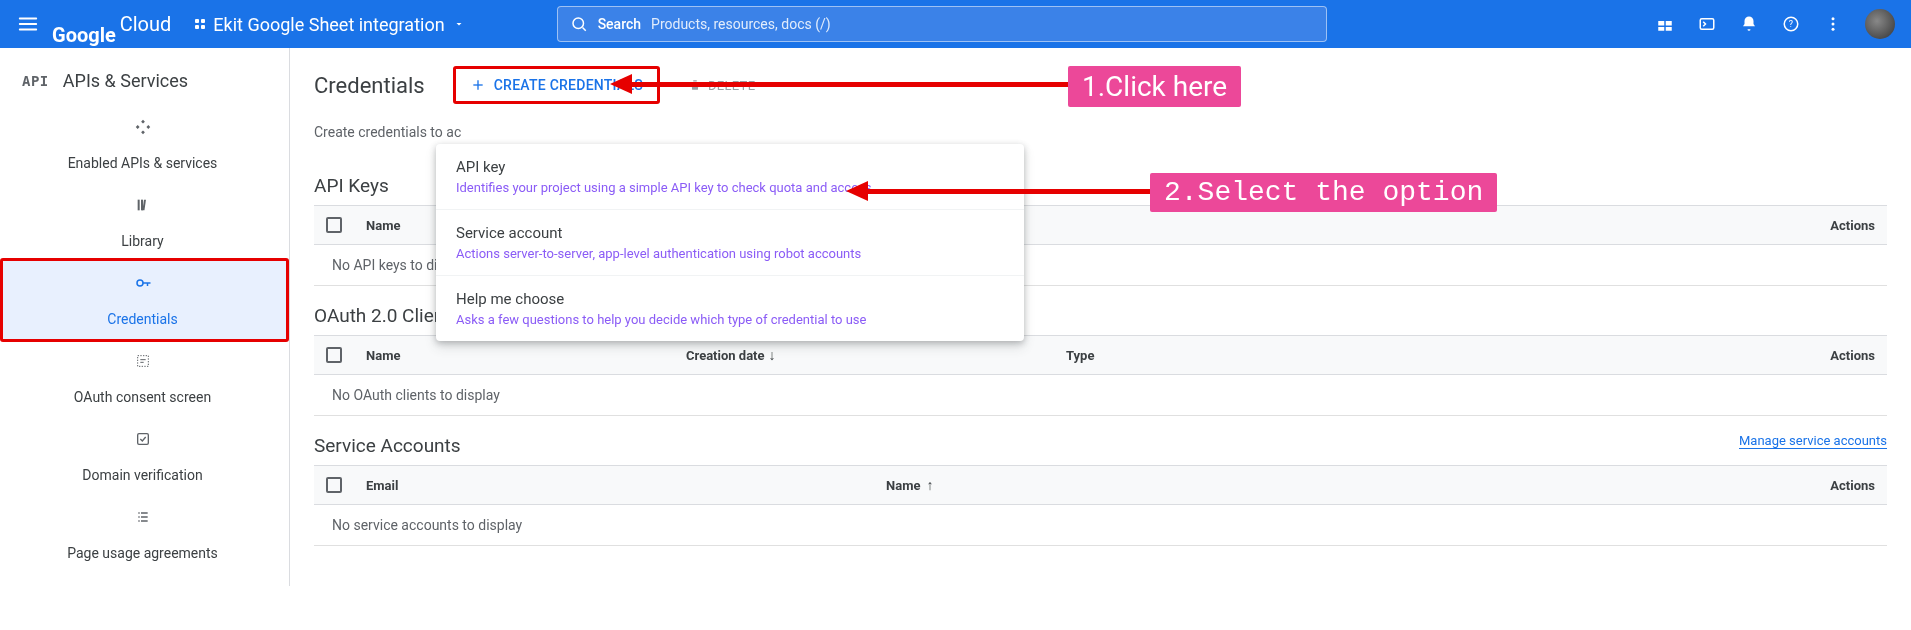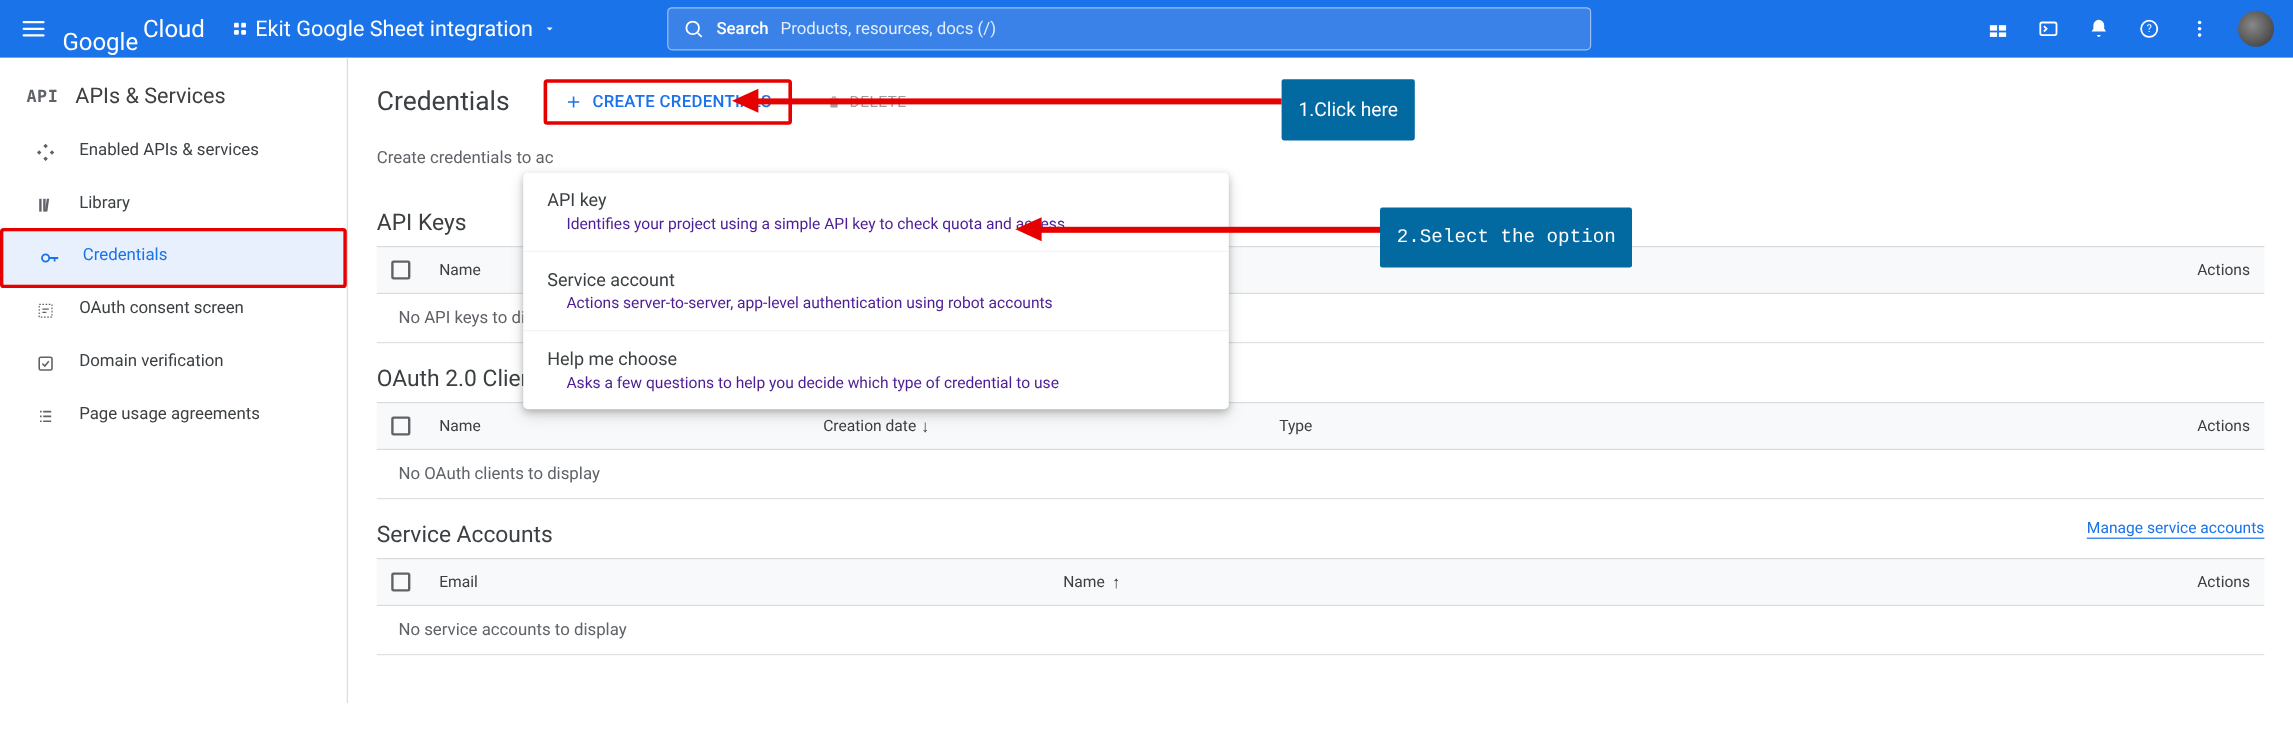--- a/index.html
+++ b/index.html
@@ -2,80 +2,80 @@
 <html><head>
 <meta charset="utf-8">
 <style>
   * { box-sizing: border-box; margin: 0; padding: 0; }
   body { font-family: "Google Sans", Roboto, Arial, sans-serif; font-size: 14px; color: #3c4043; background: #fff; width: 1911px; }
   
   
   .header { height: 48px; background: #1a73e8; display: flex; align-items: center; padding: 0 16px; color: #fff; gap: 12px; }
   .menu-icon { width: 24px; height: 24px; display: flex; align-items: center; justify-content: center; cursor: pointer; }
   .logo { font-size: 20px; font-weight: 400; display: flex; align-items: center; gap: 4px; }
-  .logo-bold { font-weight: 400; margin-top: 22px; }
+  .logo-bold { font-weight: 700; margin-top: 22px; }
   .project-selector { display: flex; align-items: center; gap: 8px; margin-left: 12px; cursor: pointer; font-size: 18px; }
   .project-dots { display: grid; grid-template-columns: repeat(2, 4px); gap: 2px; }
   .project-dots span { width: 4px; height: 4px; background: #fff; border-radius: 1px; }
   .search-container { flex: 1; max-width: 770px; margin-left: 80px; }
   .search-box { background: #3b82e8; border: 1px solid rgba(255,255,255,0.5); border-radius: 4px; height: 36px; display: flex; align-items: center; padding: 0 12px; gap: 10px; color: #fff; }
   .search-label { font-weight: 500; }
   .search-placeholder { color: rgba(255,255,255,0.85); }
   .header-icons { margin-left: auto; display: flex; align-items: center; gap: 22px; }
   .header-icons .hicon { width: 20px; height: 20px; cursor: pointer; display: flex; align-items: center; justify-content: center; }
   .avatar { width: 30px; height: 30px; border-radius: 50%; background: radial-gradient(circle at 40% 40%, #888, #333); }
 
   
   .main { display: flex; }
   .sidebar { width: 290px; border-right: 1px solid #dadce0; padding-top: 12px; }
   .sidebar-title-row { display: flex; align-items: center; gap: 14px; padding: 10px 20px 14px 22px; }
   .sidebar-title { font-size: 18px; color: #3c4043; font-weight: 400; }
   .api-icon { font-family: monospace; font-weight: bold; font-size: 14px; letter-spacing: 0.5px; color: #5f6368; }
-  .nav-item { display: flex; gap: 18px; padding: 12px 20px 12px 28px; cursor: pointer; color: #3c4043; font-size: 14px; }
+  .nav-item { display: flex; align-items: center; gap: 18px; padding: 12px 20px 12px 16px; cursor: pointer; color: #3c4043; font-size: 14px; flex-direction: column; }
   .nav-item .nicon { width: 20px; height: 20px; display: flex; align-items: center; justify-content: center; color: #5f6368; }
   .nav-item.active { background: #e8f0fe; color: #1a73e8; }
   .nav-item.active .nicon { color: #1a73e8; }
   .nav-highlight { border: 3px solid #e60000; border-radius: 3px; margin: -3px 0; }
 
   
   .content { flex: 1; padding: 0 24px 40px 24px; position: relative; }
   .content-header { display: flex; align-items: center; gap: 28px; padding: 18px 0 12px 0; }
   .page-title { font-size: 22px; font-weight: 400; color: #3c4043; }
   .create-btn { color: #1a73e8; font-weight: 500; letter-spacing: 0.25px; font-size: 14px; display: flex; align-items: center; gap: 8px; padding: 8px 14px; border: 3px solid #e60000; border-radius: 3px; cursor: pointer; background: #fff; }
   .delete-faded { color: #9aa0a6; font-size: 13px; letter-spacing: 0.3px; display: flex; align-items: center; gap: 6px; }
   .subtitle { color: #5f6368; font-size: 14px; padding: 8px 0 16px 0; }
 
   
   .dropdown { position: absolute; top: 96px; left: 146px; width: 588px; background: #fff; box-shadow: 0 2px 6px rgba(60,64,67,0.3), 0 6px 12px rgba(60,64,67,0.15); border-radius: 4px; z-index: 20; }
   .dd-item { padding: 14px 20px; cursor: pointer; border-bottom: 1px solid #f1f3f4; }
   .dd-item:last-child { border-bottom: none; }
   .dd-title { font-size: 15px; color: #3c4043; margin-bottom: 4px; }
-  .dd-desc { font-size: 13px; color: #4c1d95; margin-left: 16px; }
+  .dd-desc { font-size: 13px; color: #8b5cf6; }
   .dd-highlight { border: 3px solid #e60000; border-radius: 2px; padding: 11px 17px; }
 
   
   .section-title { font-size: 19px; font-weight: 400; color: #3c4043; margin: 18px 0 8px 0; }
-  .table-header { display: flex; align-items: center; background: #f8f9fa; border-top: 1px solid #dadce0; border-bottom: 1px solid #dadce0; height: 40px; padding: 0 12px; font-size: 13px; color: #3c4043; font-weight: 400; }
+  .table-header { display: flex; align-items: center; background: #f8f9fa; border-top: 1px solid #dadce0; border-bottom: 1px solid #dadce0; height: 40px; padding: 0 12px; font-size: 13px; color: #3c4043; font-weight: 700; }
   .table-header .chk { width: 40px; display: flex; align-items: center; }
   .col-name { flex: 0 0 320px; }
   .col-cdate { flex: 0 0 380px; display: flex; align-items: center; gap: 4px; }
   .col-type { flex: 0 0 260px; }
   .col-clientid { flex: 1; }
   .col-restrict { flex: 1; }
   .col-actions { flex: 0 0 80px; text-align: right; margin-left: auto; }
   .empty-row { padding: 12px 18px; color: #5f6368; font-size: 14px; border-bottom: 1px solid #e0e0e0; }
   .checkbox { width: 16px; height: 16px; border: 2px solid #5f6368; border-radius: 2px; }
   .sort-arrow { font-size: 14px; }
   .sa-header-row { display: flex; align-items: center; justify-content: space-between; }
   .manage-link { color: #1a73e8; font-size: 13px; cursor: pointer; border-bottom: 1px solid #1a73e8; }
   .col-email { flex: 0 0 520px; }
   .col-sa-name { flex: 0 0 440px; display: flex; align-items: center; gap: 6px; }
 
   
-  .callout { position: absolute; background: #0369a1; color: #fff; font-size: 16px; font-weight: 400; padding: 16px 14px; border-radius: 2px; z-index: 30; white-space: nowrap; }
+  .callout { position: absolute; background: #ec4899; color: #fff; font-size: 28px; font-weight: 400; padding: 4px 14px; border-radius: 2px; z-index: 30; white-space: nowrap; }
   .arrow-line { position: absolute; height: 5px; background: #e60000; z-index: 25; }
   .arrow-head { position: absolute; width: 0; height: 0; border-top: 10px solid transparent; border-bottom: 10px solid transparent; border-right: 22px solid #e60000; z-index: 25; }
 
   svg { display: block; }
 </style>
 </head>
 <body>
 
 <div class="header">
   <div class="menu-icon">

